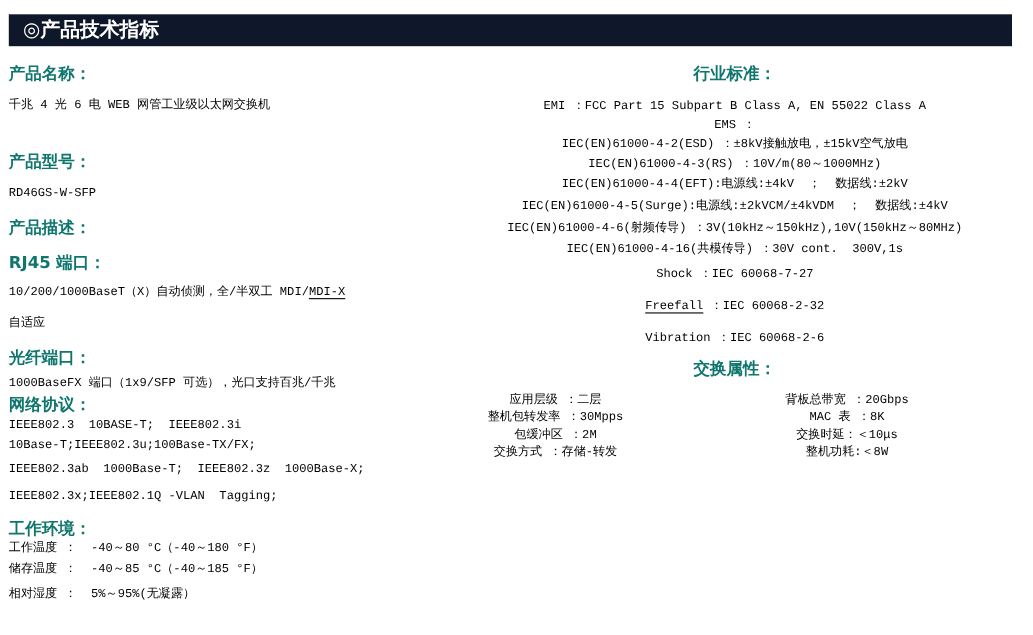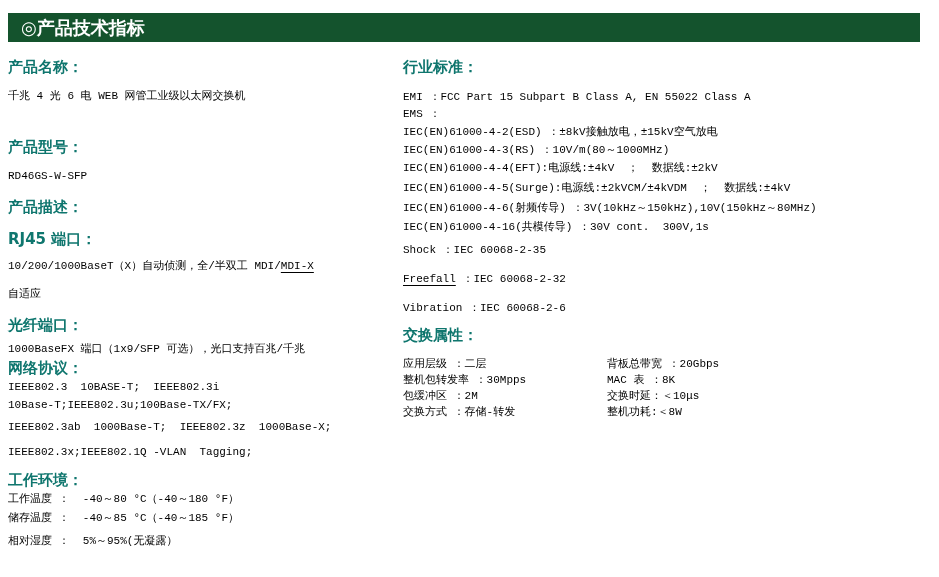--- a/index.html
+++ b/index.html
@@ -8,32 +8,32 @@
     background: #ffffff;
     color: #000000;
     font-family: "Liberation Mono", "DejaVu Sans Mono", "DejaVu Sans", sans-serif;
     position: relative;
     overflow: hidden;
   }
   .header-bar {
     position: absolute;
     top: 13px; left: 8px;
     width: 912px; height: 29px;
-    background: #14532d;
+    background: #0f172a;
     color: #ffffff;
     font-size: 18px;
     font-weight: bold;
     line-height: 29px;
     padding-left: 13px;
     box-sizing: border-box;
     font-family: "DejaVu Sans", "Liberation Sans", sans-serif;
   }
   .col { position: absolute; top: 58px; }
   .col-left  { left: 8px;   width: 392px; }
-  .col-right { left: 403px; width: 530px; }
+  .col-right { left: 403px; width: 530px; text-align: center; }
   p { margin: 0; }
   .h {
     color: #0f766e;
     font-weight: bold;
     font-size: 15px;
     line-height: 18px;
     height: 18px;
     white-space: pre-wrap;
     font-family: "DejaVu Sans", "Liberation Sans", sans-serif;
   }
@@ -102,21 +102,21 @@
   <div class="col col-right">
     <p class="h">行业标准：</p>
     <p class="t mt13">EMI ：FCC Part 15 Subpart B Class A, EN 55022 Class A</p>
     <p class="t mt1">EMS ：</p>
     <p class="t mt2">IEC(EN)61000-4-2(ESD) ：±8kV接触放电，±15kV空气放电</p>
     <p class="t mt2">IEC(EN)61000-4-3(RS) ：10V/m(80～1000MHz)</p>
     <p class="t mt2">IEC(EN)61000-4-4(EFT):电源线:±4kV  ；  数据线:±2kV</p>
     <p class="t mt4">IEC(EN)61000-4-5(Surge):电源线:±2kVCM/±4kVDM  ；  数据线:±4kV</p>
     <p class="t mt4">IEC(EN)61000-4-6(射频传导) ：3V(10kHz～150kHz),10V(150kHz～80MHz)</p>
     <p class="t mt3">IEC(EN)61000-4-16(共模传导) ：30V cont.  300V,1s</p>
-    <p class="t mt7">Shock ：IEC 60068-2-35</p>
+    <p class="t mt7">Shock ：IEC 60068-7-27</p>
     <p class="t mt13"><span class="misspelled">Freefall</span><span> ：IEC 60068-2-32</span></p>
     <p class="t mt13">Vibration ：IEC 60068-2-6</p>
 
     <p class="h mt10">交换属性：</p>
     <div class="attr-grid">
       <p class="t">应用层级 ：二层</p>
       <p class="t">背板总带宽 ：20Gbps</p>
       <p class="t">整机包转发率 ：30Mpps</p>
       <p class="t">MAC 表 ：8K</p>
       <p class="t">包缓冲区 ：2M</p>

